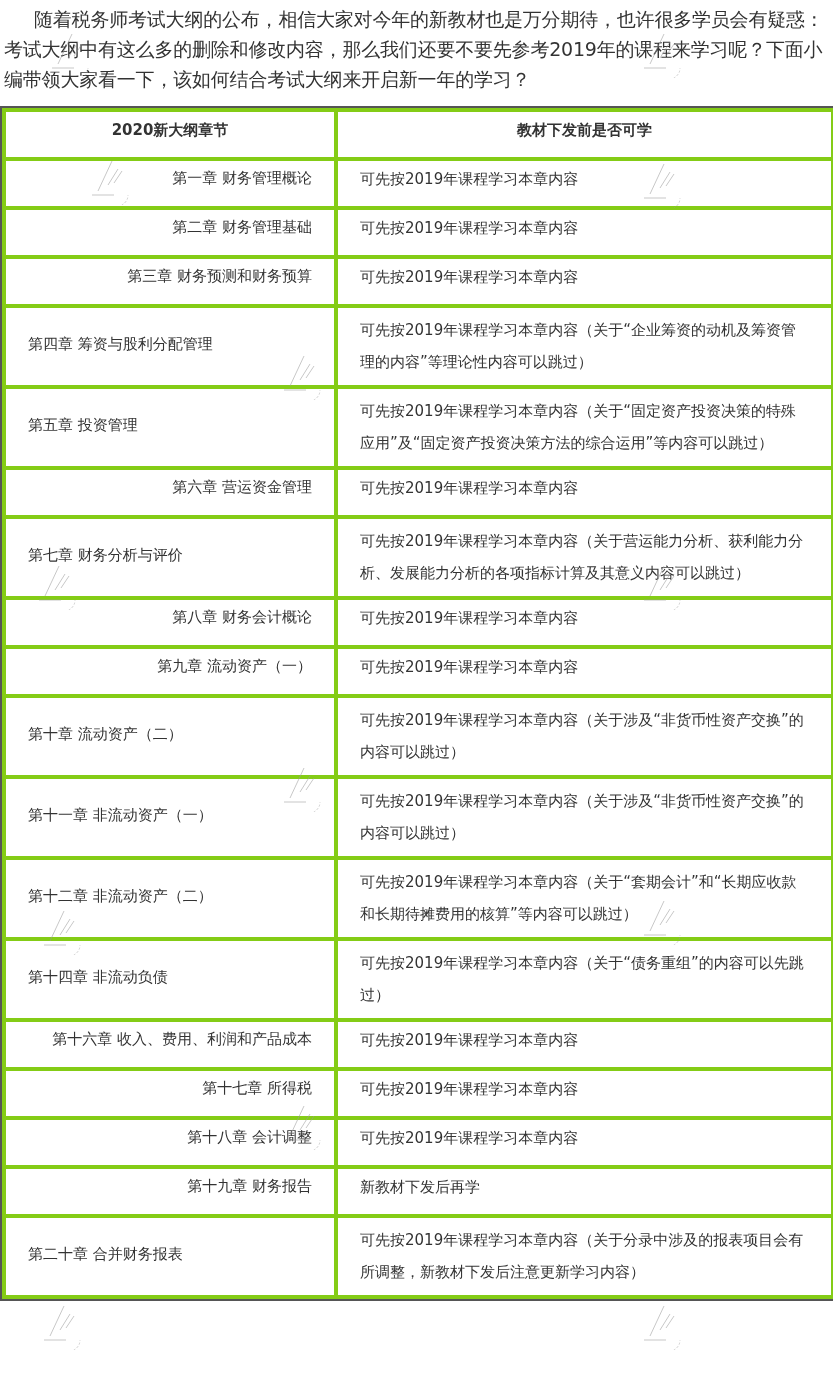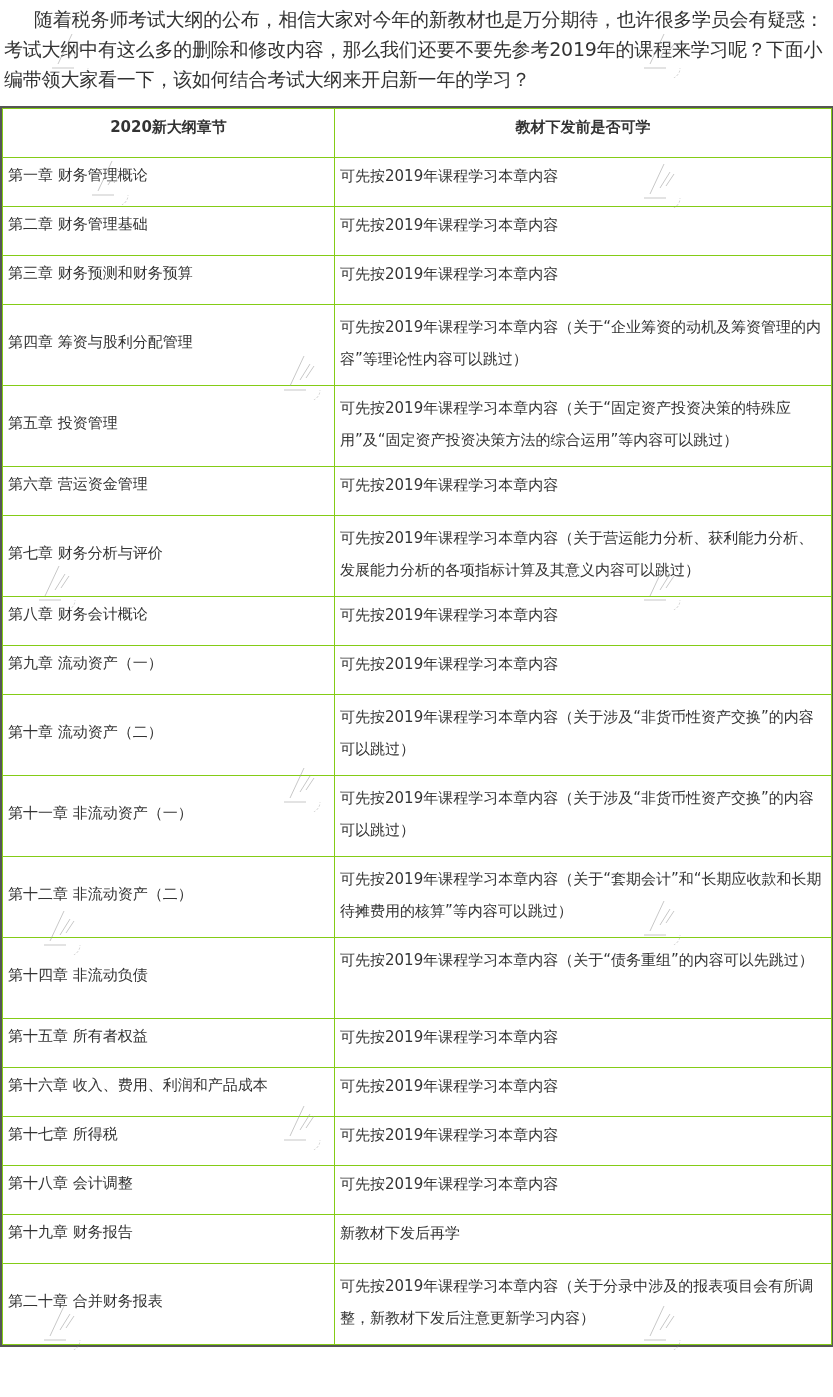--- a/index.html
+++ b/index.html
@@ -31,22 +31,22 @@
       position: absolute;
       left: 2px;
       top: 108px;
       width: 829px;
       border-collapse: collapse;
       table-layout: fixed;
       outline: 2px solid #555555;
       outline-offset: 0px;
     }
     .tbl td, .tbl th {
-      border: 1px solid #84cc16;
-      padding: 0 5px;
+      border: 4px solid #84cc16;
+      padding: 0 22px;
       font-size: 15px;
       color: #333333;
       box-sizing: border-box;
       overflow: hidden;
     }
     .tbl col.c1 { width: 332px; }
     .tbl col.c2 { width: 497px; }
     .tbl th {
       height: 49px;
       font-weight: bold;
@@ -58,20 +58,21 @@
     }
     .tbl tr.single td { height: 49px; }
     .tbl tr.double td { height: 81px; }
     .tbl td.chapter {
       vertical-align: middle;
       line-height: 20px;
     }
     .tbl tr.single td.chapter {
       vertical-align: top;
       padding-top: 7px;
+      text-align: right;
     }
     .tbl tr.double td.chapter {
       padding-bottom: 6px;
       margin-left: 40px;
     }
     .tbl td.note {
       vertical-align: top;
       padding-top: 6px;
       line-height: 32px;
       margin-left: 46px;
@@ -151,24 +152,20 @@
     </tr>
     <tr class="double">
       <td class="chapter">第十二章 非流动资产（二）</td>
       <td class="note">可先按2019年课程学习本章内容（关于“套期会计”和“长期应收款和长期待摊费用的核算”等内容可以跳过）</td>
     </tr>
     <tr class="double">
       <td class="chapter">第十四章 非流动负债</td>
       <td class="note">可先按2019年课程学习本章内容（关于“债务重组”的内容可以先跳过）</td>
     </tr>
     <tr class="single">
-      <td class="chapter">第十五章 所有者权益</td>
-      <td class="note">可先按2019年课程学习本章内容</td>
-    </tr>
-    <tr class="single">
       <td class="chapter">第十六章 收入、费用、利润和产品成本</td>
       <td class="note">可先按2019年课程学习本章内容</td>
     </tr>
     <tr class="single">
       <td class="chapter">第十七章 所得税</td>
       <td class="note">可先按2019年课程学习本章内容</td>
     </tr>
     <tr class="single">
       <td class="chapter">第十八章 会计调整</td>
       <td class="note">可先按2019年课程学习本章内容</td>

